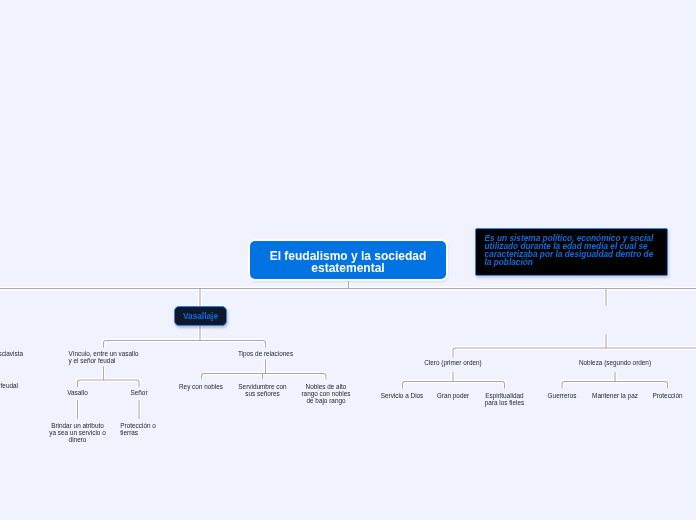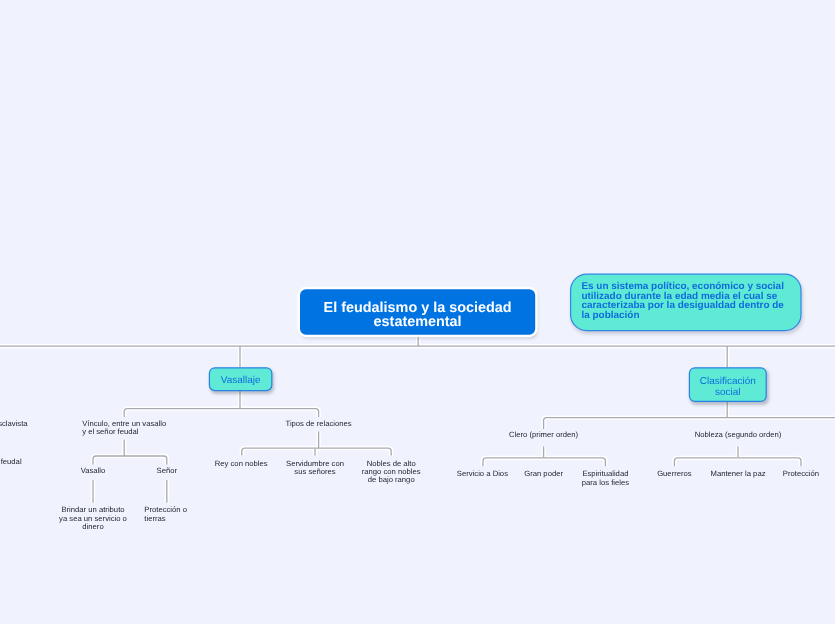--- a/index.html
+++ b/index.html
@@ -10,26 +10,26 @@
   svg.links{position:absolute;left:0;top:0;width:696px;height:520px;overflow:visible;}
   .node{position:absolute;box-sizing:border-box;}
   .link-casing{fill:none;stroke:#ffffff;stroke-width:3.6px;stroke-linecap:butt;stroke-linejoin:round;}
   .link-core{fill:none;stroke:#a9aab1;stroke-width:1.1px;stroke-linecap:butt;stroke-linejoin:round;}
 
   .root-node{background:#0073E3;color:#ffffff;border-radius:5px;font-weight:bold;
      font-size:12px;line-height:11.8px;text-align:center;display:flex;align-items:center;
      justify-content:center;
      box-shadow:0 0 0 2px #ffffff, 1px 2px 3px rgba(60,70,90,.28);}
 
-  .note-node{background:#5eead4;border:1.8px solid #3286E5;border-radius:14px;color:#0F6CDD;
+  .note-node{background:#000000;border:1.8px solid #3286E5;border-radius:2px;color:#0F6CDD;
      font-weight:bold;font-size:8.3px;line-height:8px;padding:4.8px 8px 7px 8.5px;
-     box-shadow:1px 2px 3px rgba(60,70,90,.22);}
+     box-shadow:1px 2px 3px rgba(60,70,90,.22);font-style:italic;}
 
-  .pill{background:#5eead4;border:1.8px solid #2B82E4;border-radius:5px;color:#0F6CDD;
-     font-weight:normal;font-size:8.3px;line-height:8.5px;text-align:center;display:flex;
+  .pill{background:#0f172a;border:1.8px solid #2B82E4;border-radius:5px;color:#0F6CDD;
+     font-weight:bold;font-size:8.3px;line-height:8.5px;text-align:center;display:flex;
      align-items:center;justify-content:center;
      box-shadow:1px 2px 2.5px rgba(60,70,90,.30);}
 
   .txt{position:absolute;color:#22252d;font-size:6.4px;line-height:7.1px;text-align:center;
        transform:translateX(-50%);white-space:pre-line;}
   .txt.l{text-align:left;transform:none;}
   .txt.r{text-align:right;transform:translateX(-100%);}
 </style>
 </head>
 <body>
@@ -63,21 +63,20 @@
     <use href="#links-geom" class="link-casing"></use>
     <use href="#links-geom" class="link-core"></use>
   </svg>
 
   <div class="node root-node" style="left:250px;top:241px;width:196px;height:38px;padding-top:5px;">El feudalismo y la sociedad estatemental</div>
 
   <div class="node note-node" style="left:475px;top:228px;width:193px;height:48px;">Es un sistema político, económico y social utilizado durante la edad media el cual se caracterizaba por la desigualdad dentro de la población</div>
 
   <div class="node pill" style="left:174px;top:306px;width:53px;height:20px;">Vasallaje</div>
 
-  <div class="node pill" style="left:574px;top:306px;width:65px;height:29px;padding-top:2.5px;">Clasificación social</div>
 
   <div class="txt l" style="left:68.5px;top:349.8px;width:80px;">Vínculo, entre un vasallo
 y el señor feudal</div>
   <div class="txt" style="left:265.5px;top:349.8px;width:110px;">Tipos de relaciones</div>
 
   <div class="txt" style="left:77.5px;top:389.3px;width:70px;">Vasallo</div>
   <div class="txt" style="left:139px;top:389.3px;width:70px;">Señor</div>
 
   <div class="txt" style="left:77.5px;top:422.2px;width:80px;">Brindar un atributo
 ya sea un servicio o

